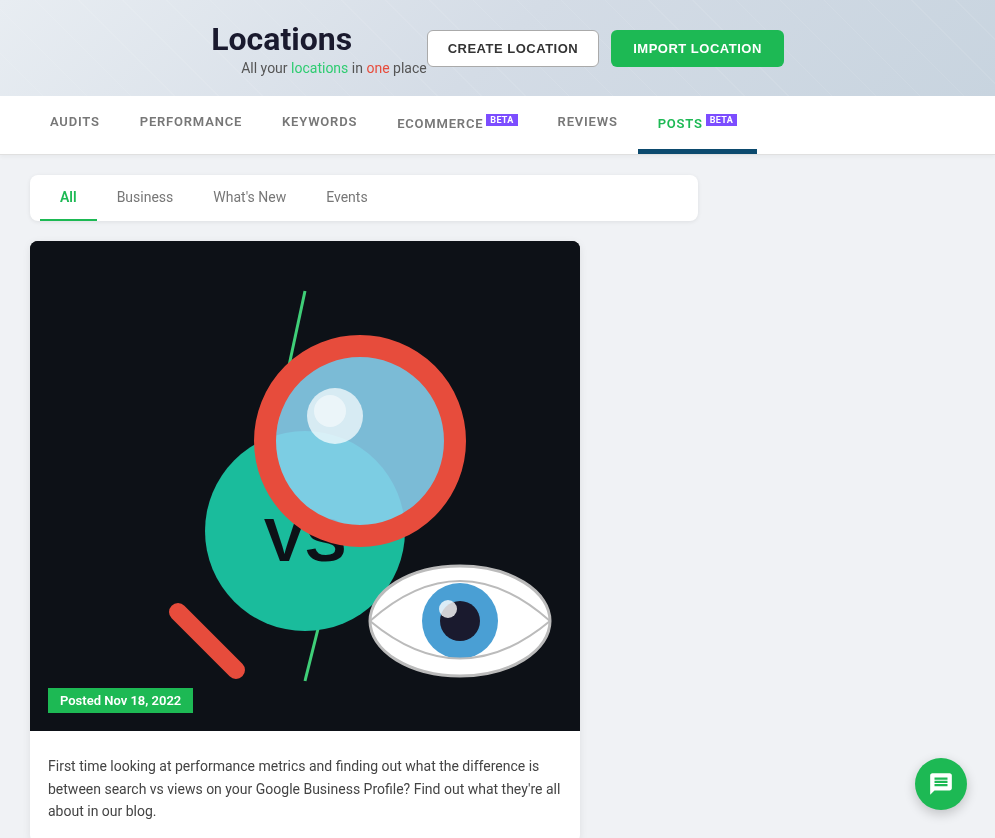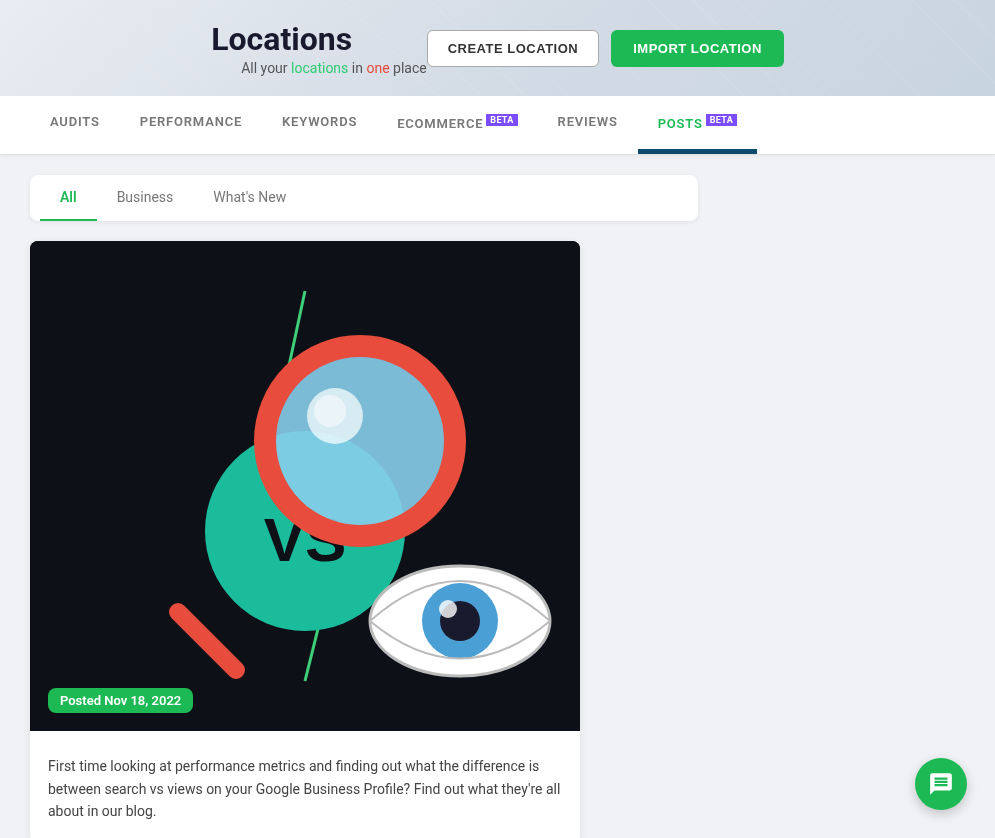--- a/index.html
+++ b/index.html
@@ -172,21 +172,21 @@
 
     .post-date-badge {
       position: absolute;
       bottom: 18px;
       left: 18px;
       background: #1db954;
       color: white;
       font-size: 13px;
       font-weight: 600;
       padding: 5px 12px;
-      border-radius: 8px;
+      border-radius: 0;
     }
 
     .post-text {
       padding: 24px 18px 20px;
       font-size: 14px;
       color: #444;
       line-height: 1.6;
     }
 
     
@@ -253,20 +253,23 @@
   <div class="sub-tabs">
     <div class="sub-tab active">
       <span>All</span>
     </div>
     <div class="sub-tab">
       <span>Business</span>
     </div>
     <div class="sub-tab">
       <span>What's New</span>
     </div>
+    <div class="sub-tab">
+      <span>Events</span>
+    </div>
   </div>
 
   <div class="post-card">
     <div class="post-image-container">
 
       <svg viewBox="0 0 550 490" xmlns="http://www.w3.org/2000/svg">
         <rect width="550" height="490" fill="#0d1117"></rect>
 
         <g stroke="#4cff91" stroke-width="3" opacity="0.8">
           <line x1="275" y1="50" x2="230" y2="260"></line>

